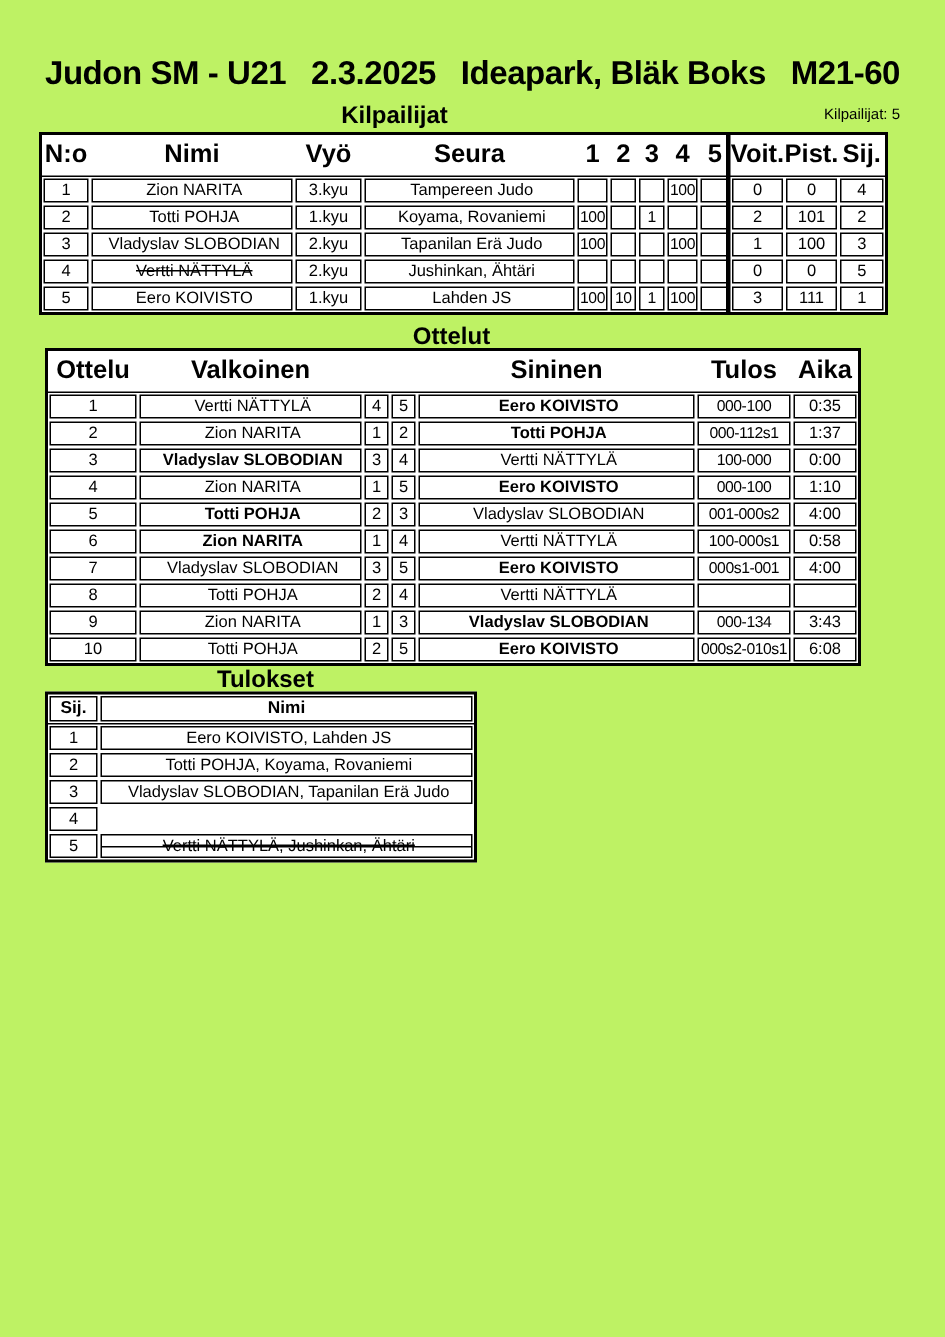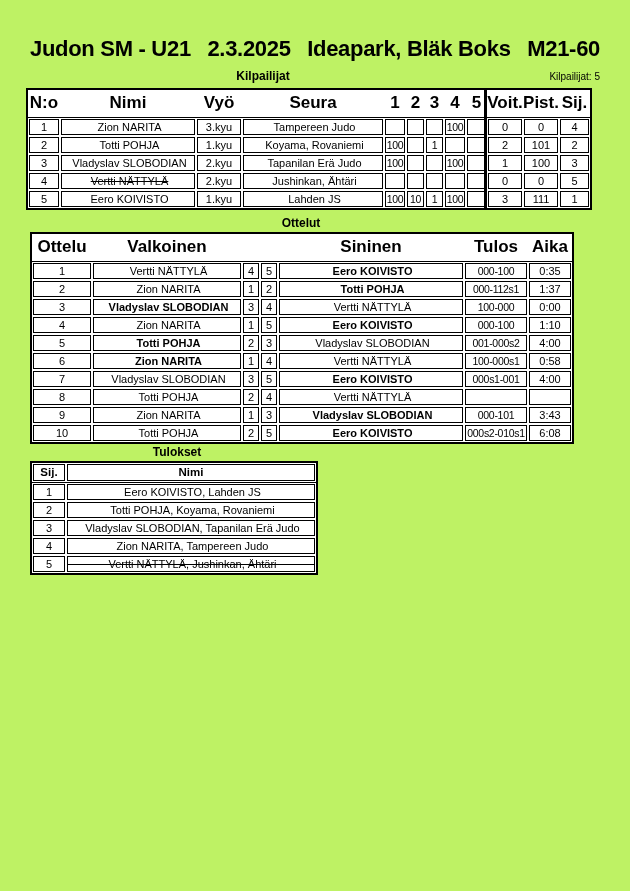--- a/index.html
+++ b/index.html
@@ -1,19 +1,19 @@
 <!DOCTYPE html>
 <html><head>
 <meta charset="utf-8">
 <style>
   html,body{margin:0;padding:0;background:#fff;}
   body{width:630px;height:891px;font-family:"Liberation Sans",sans-serif;color:#000;-webkit-font-smoothing:antialiased;}
   .page{position:relative;width:630px;height:891px;background:#bef264;overflow:hidden;}
   .title-row{position:absolute;left:30px;right:30px;top:36px;display:flex;justify-content:space-between;align-items:baseline;font-weight:bold;font-size:22px;white-space:nowrap;letter-spacing:-0.3px;}
-  .sec-label{position:absolute;transform:translateX(-50%);font-weight:bold;font-size:12px;white-space:nowrap;}
+  .sec-label{position:absolute;transform:translateX(-50%);font-weight:bold;font-size:16px;white-space:nowrap;}
   #lbl-kilpailijat{left:263px;top:69px;}
   #lbl-ottelut{left:301px;top:216px;}
   #lbl-tulokset{left:177px;top:445px;}
   .count-label{position:absolute;right:30px;top:71px;font-size:10px;}
   .tbl{position:absolute;background:#fff;border:2px solid #000;box-sizing:content-box;}
   #t1{left:26px;top:88px;width:562px;}
   #t2{left:30px;top:232px;width:540px;}
   #t3{left:30px;top:461px;width:284px;}
   .t1-cols{display:grid;grid-template-columns:32px 136px 46px 142px 22px 19px 19px 22px 21px 36px 36px 31px;}
   .t2-cols{display:grid;grid-template-columns:60px 150px 18px 18px 186px 64px 44px;}
@@ -222,21 +222,21 @@
       <div class="td left">Vertti NÄTTYLÄ</div>
       <div class="td tight"></div>
       <div class="td"></div>
     </div>
     <div class="t2-cols">
       <div class="td">9</div>
       <div class="td left">Zion NARITA</div>
       <div class="td">1</div>
       <div class="td">3</div>
       <div class="td left bold">Vladyslav SLOBODIAN</div>
-      <div class="td tight">000-101</div>
+      <div class="td tight">000-134</div>
       <div class="td">3:43</div>
     </div>
     <div class="t2-cols">
       <div class="td">10</div>
       <div class="td left">Totti POHJA</div>
       <div class="td">2</div>
       <div class="td">5</div>
       <div class="td left bold">Eero KOIVISTO</div>
       <div class="td tight">000s2-010s1</div>
       <div class="td">6:08</div>
@@ -257,21 +257,20 @@
     <div class="t3-cols">
       <div class="td">2</div>
       <div class="td left"><span>Totti POHJA, Koyama, Rovaniemi</span></div>
     </div>
     <div class="t3-cols">
       <div class="td">3</div>
       <div class="td left"><span>Vladyslav SLOBODIAN, Tapanilan Erä Judo</span></div>
     </div>
     <div class="t3-cols">
       <div class="td">4</div>
-      <div class="td left"><span>Zion NARITA, Tampereen Judo</span></div>
     </div>
     <div class="t3-cols">
       <div class="td">5</div>
       <div class="td left struckline"><span class="struck">Vertti NÄTTYLÄ, Jushinkan, Ähtäri</span></div>
     </div>
   </div>
 
 </div>
 
 </body></html>

